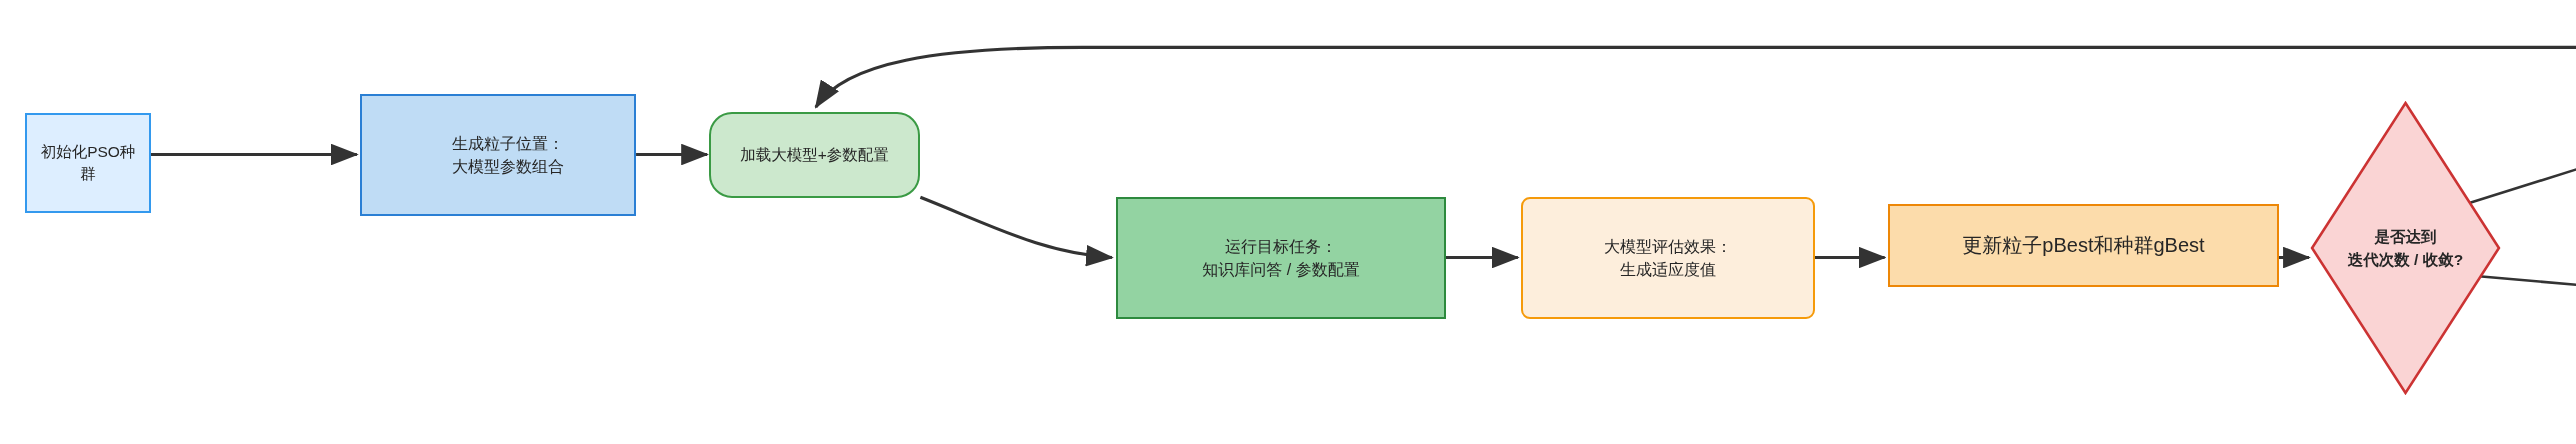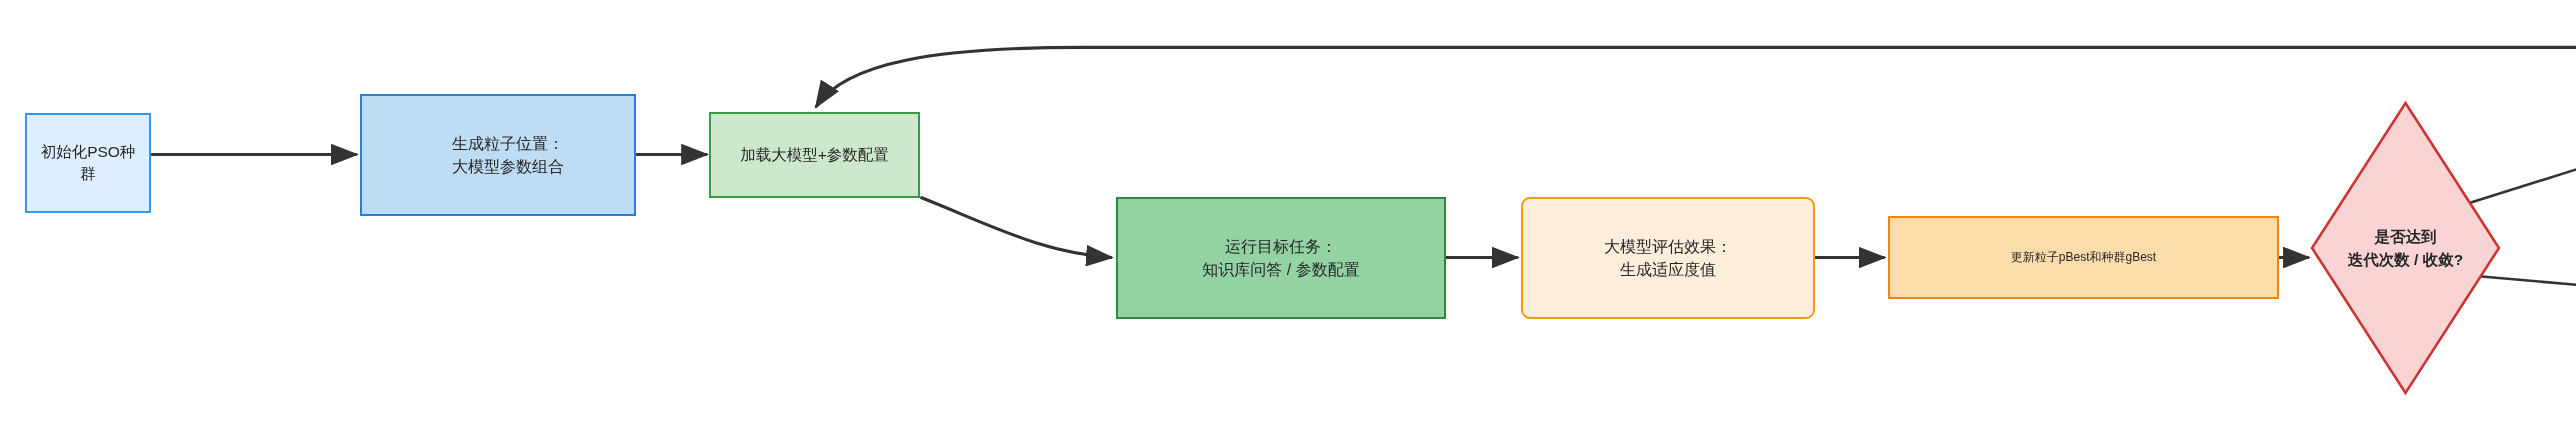--- a/index.html
+++ b/index.html
@@ -112,35 +112,35 @@
 
   <div class="node n-lightblue" style="left:25px; top:113px; width:126px; height:100px; font-size:15.5px;">
     <span class="node-label">初始化PSO种群</span>
   </div>
 
   <div class="node n-blue" style="left:360px; top:94px; width:276px; height:122px; font-size:16px;padding-left:20px;">
     <span class="node-label">生成粒子位置：
 大模型参数组合</span>
   </div>
 
-  <div class="node n-lightgreen" style="left:709px; top:112px; width:211px; height:86px; font-size:15.5px;">
+  <div class="node n-lightgreen" style="left:709px; top:112px; width:211px; height:86px; font-size:15.5px;border-radius:23px;">
     <span class="node-label">加载大模型+参数配置</span>
   </div>
 
   <div class="node n-green" style="left:1116px; top:197px; width:330px; height:122px; font-size:16px;">
     <span class="node-label">运行目标任务：
 知识库问答 / 参数配置</span>
   </div>
 
   <div class="node n-lightorange" style="left:1521px; top:197px; width:294px; height:122px; font-size:16px;border-radius:9px;">
     <span class="node-label">大模型评估效果：
 生成适应度值</span>
   </div>
 
-  <div class="node n-orange" style="left:1888px; top:216px; width:391px; height:83px; font-size:12px;">
+  <div class="node n-orange" style="left:1888px; top:204px; width:391px; height:83px; font-size:20px;">
     <span class="node-label">更新粒子pBest和种群gBest</span>
   </div>
 
   <div class="diamond-wrap" style="left:2310px; top:101px; width:191px; height:294px;">
     <svg class="diamond-shape" viewBox="0 0 370 570" preserveAspectRatio="none" xmlns="http://www.w3.org/2000/svg">
       <polygon points="185,4 366,285 185,566 4,285" fill="#fad4d4" stroke="#cc3333" stroke-width="5"></polygon>
     </svg>
     <span class="diamond-text" style="font-size:15.5px;">是否达到
 迭代次数 / 收敛?</span>
   </div>

